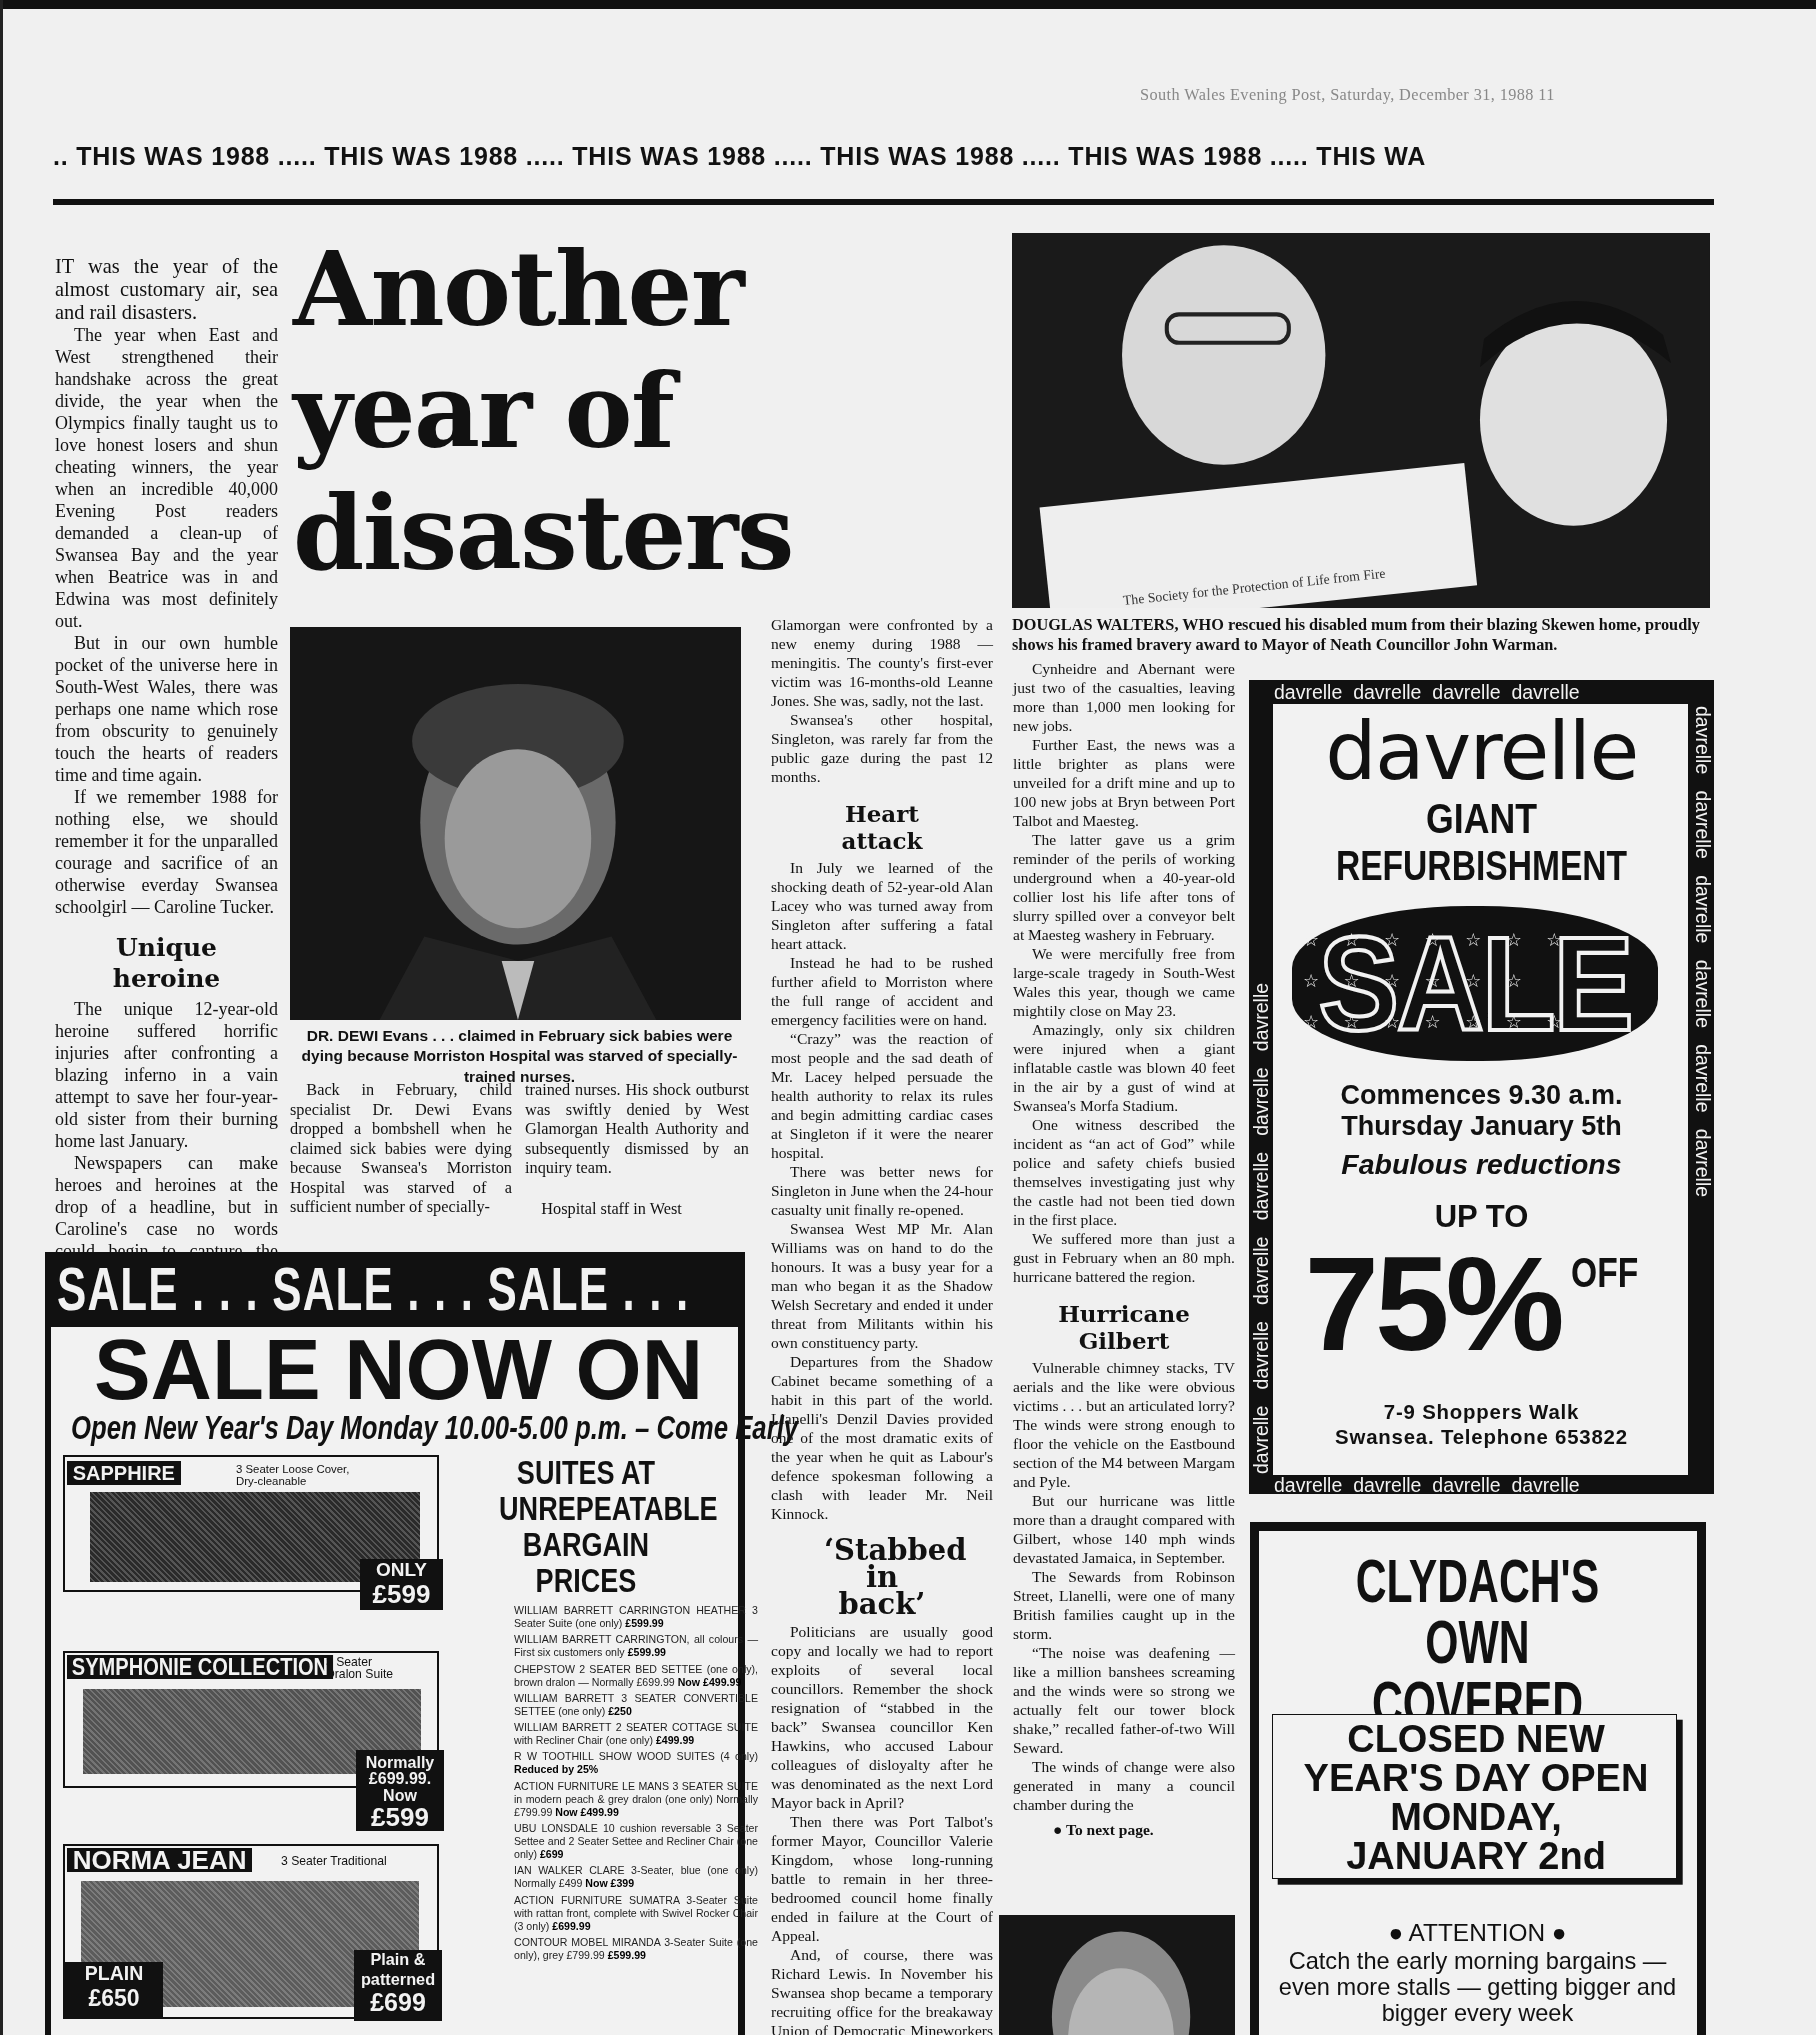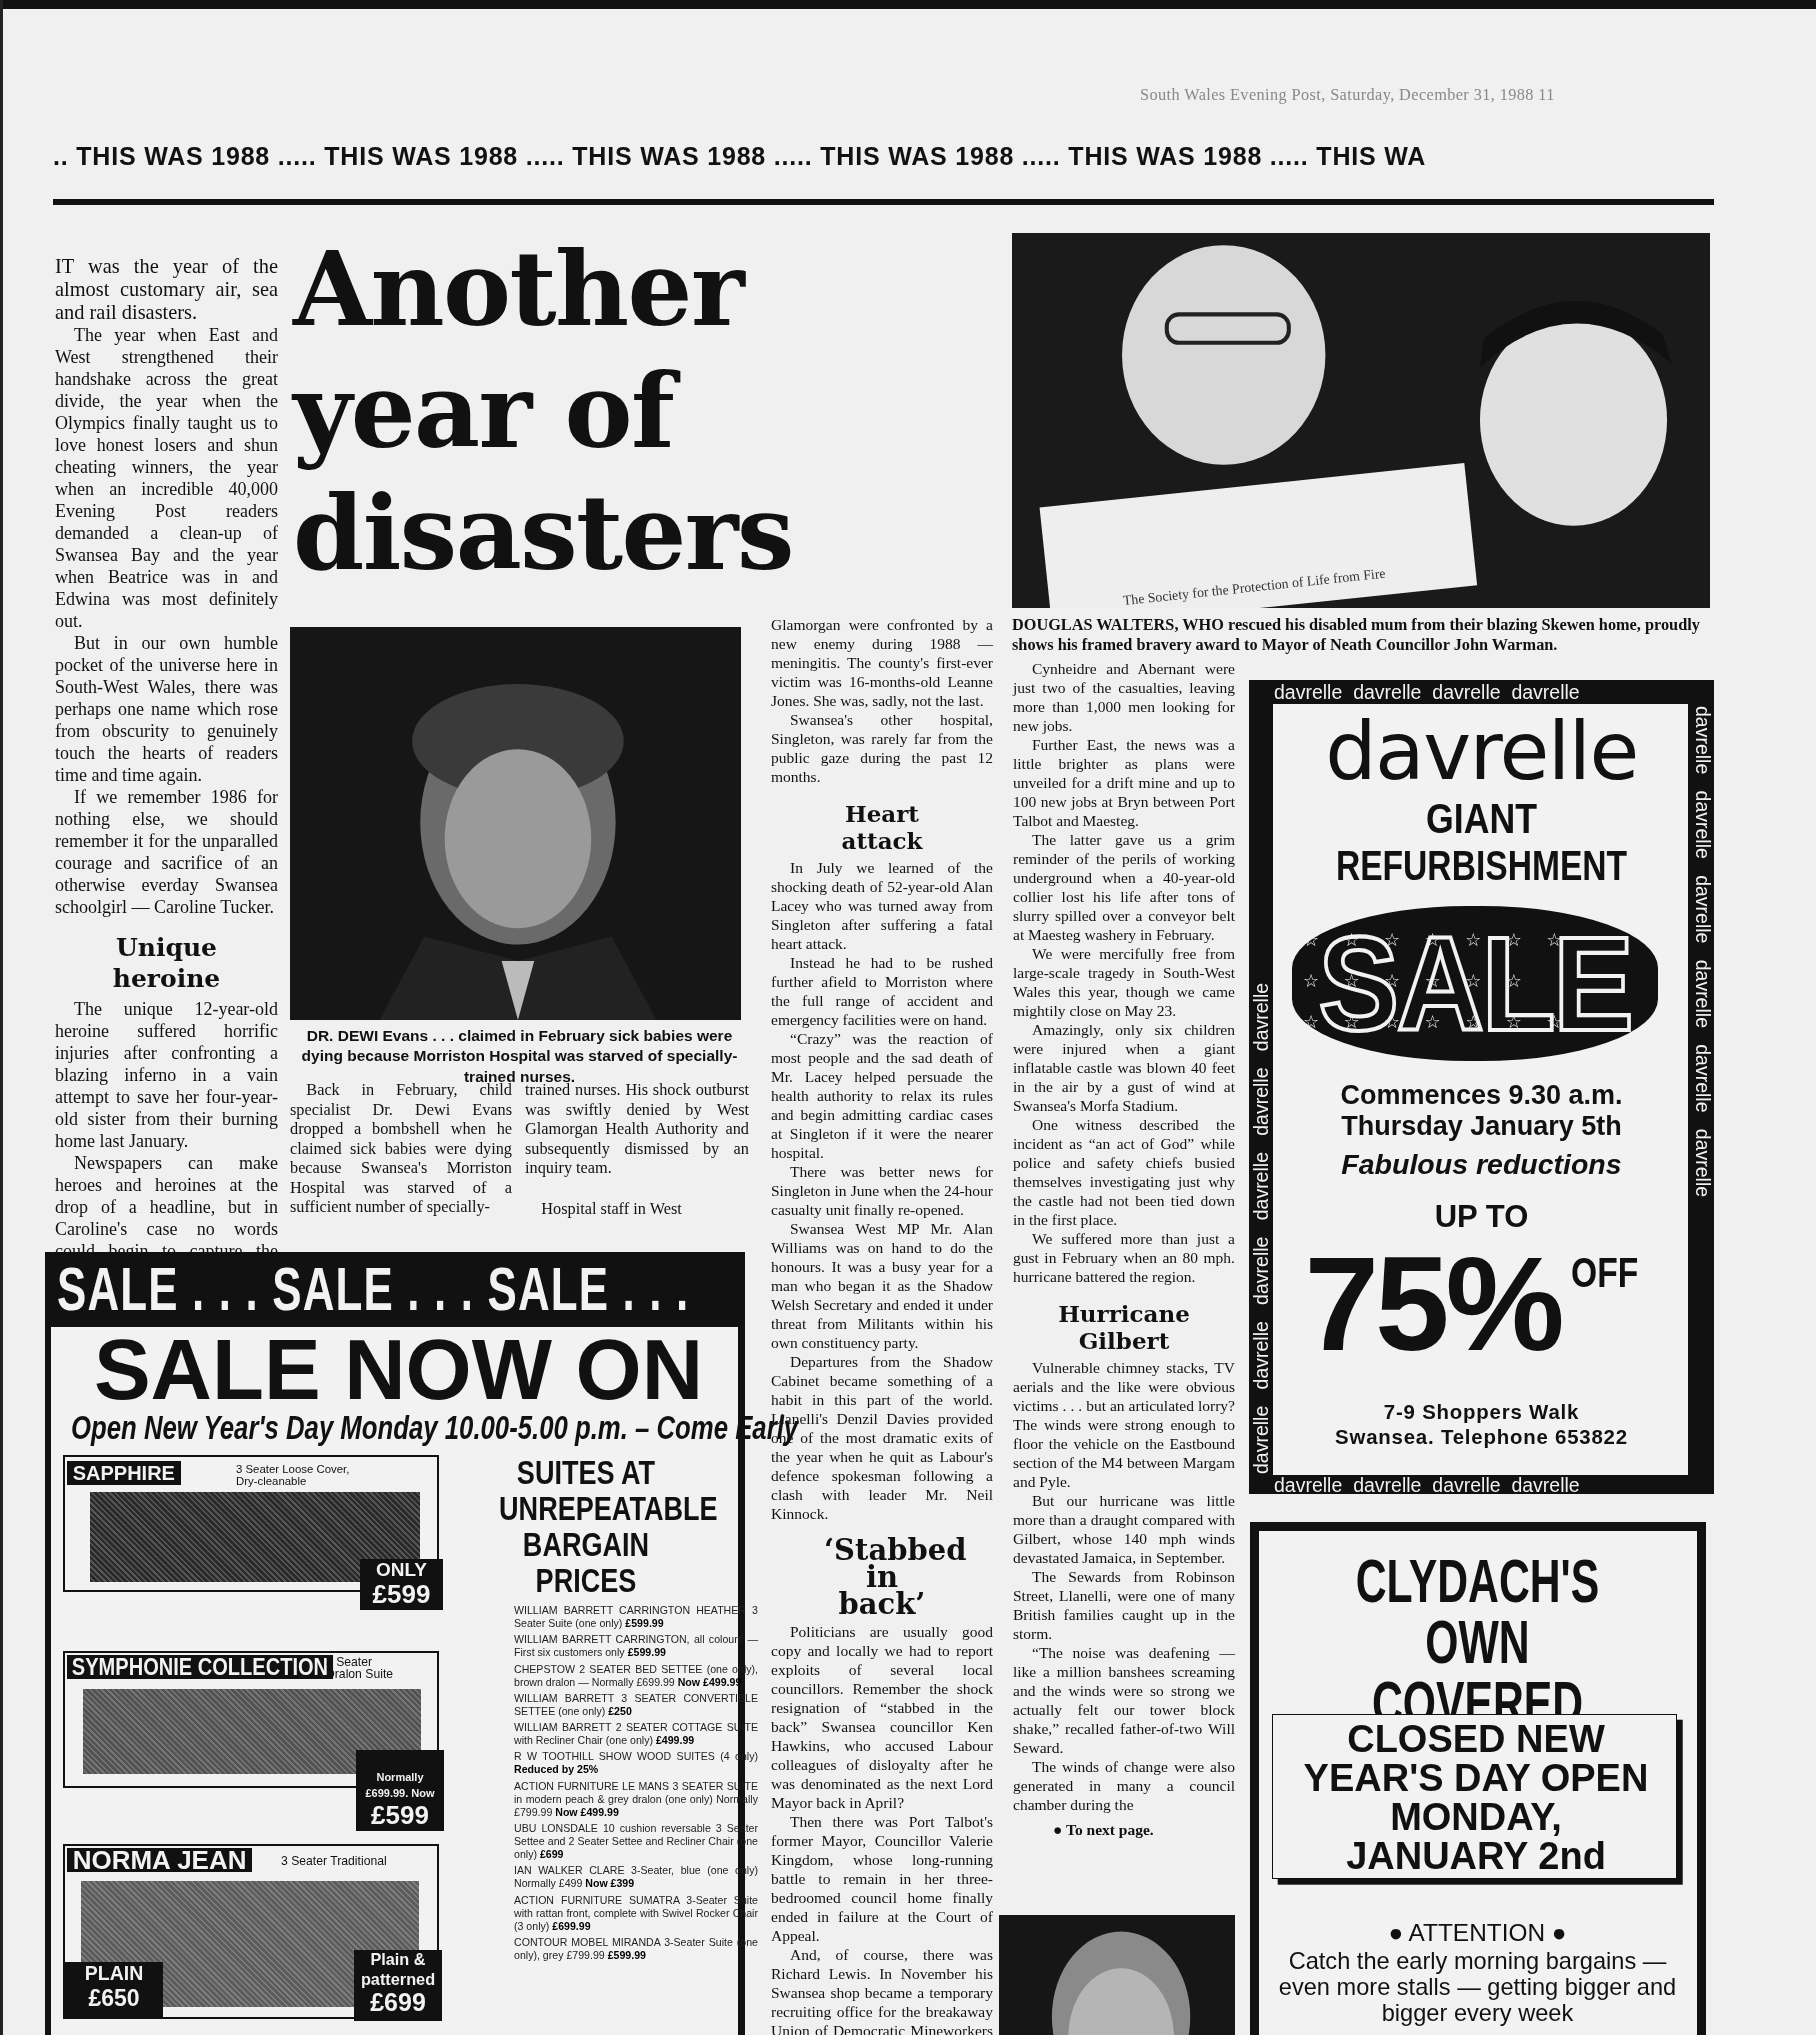--- a/index.html
+++ b/index.html
@@ -43,21 +43,21 @@
 <div class="abs topband"></div>
 <div class="abs leftedge"></div>
 <div class="abs folio">South Wales Evening Post, Saturday, December 31, 1988 11</div>
 <div class="abs strap">.. THIS WAS 1988 ..... THIS WAS 1988 ..... THIS WAS 1988 ..... THIS WAS 1988 ..... THIS WAS 1988 ..... THIS WA</div>
 <div class="abs rule"></div>
 
 <div class="abs col" style="left:55px;top:223px;width:223px;margin-top:32px;">
   <p class="noind" style="font-size:20.4px;line-height:23px;">IT was the year of the almost customary air, sea and rail disasters.</p>
   <p>The year when East and West strengthened their handshake across the great divide, the year when the Olympics finally taught us to love honest losers and shun cheating winners, the year when an incredible 40,000 Evening Post readers demanded a clean-up of Swansea Bay and the year when Beatrice was in and Edwina was most definitely out.</p>
   <p>But in our own humble pocket of the universe here in South-West Wales, there was perhaps one name which rose from obscurity to genuinely touch the hearts of readers time and time again.</p>
-  <p>If we remember 1986 for nothing else, we should remember it for the unparalled courage and sacrifice of an otherwise everday Swansea schoolgirl — Caroline Tucker.</p>
+  <p>If we remember 1988 for nothing else, we should remember it for the unparalled courage and sacrifice of an otherwise everday Swansea schoolgirl — Caroline Tucker.</p>
   <div class="subhead" style="padding:0 45px;">Unique heroine</div>
   <p>The unique 12-year-old heroine suffered horrific injuries after confronting a blazing inferno in a vain attempt to save her four-year-old sister from their burning home last January.</p>
   <p>Newspapers can make heroes and heroines at the drop of a headline, but in Caroline's case no words could begin to capture the feelings inspired by her heroism.</p>
   <p>She suffered 75 per cent burns and has spent the last 11 months battling to conquer the physical and mental scars. Were it anyone other than Caroline we would begin to fear for her future.</p>
   <p>Health and hospitals often grabbed the headlines in one form or another during 1988.</p>
 </div>
 
 <div class="abs headline">
   <div>Another</div>
   <div>year of</div>
@@ -151,21 +151,21 @@
 <div class="abs pricebox" style="left:360px;top:1559px;width:83px;height:51px;">
   <div style="font-size:19px;line-height:21px;">ONLY</div>
   <div style="font-size:26px;line-height:28px;">£599</div>
 </div>
 
 <div class="abs prod" style="left:63px;top:1651px;width:372px;height:133px;"></div>
 <div class="abs prodlbl" style="left:67px;top:1655px;font-size:23.6px;line-height:24.4px;transform:scaleX(0.85);transform-origin:left top;">SYMPHONIE COLLECTION</div>
 <div class="abs sans" style="left:326px;top:1656px;width:81px;font-size:12.2px;line-height:12.2px;">3 Seater Dralon Suite</div>
 <div class="abs halftone" style="left:83px;top:1689px;width:338px;height:85px;opacity:0.8;"></div>
 <div class="abs pricebox" style="left:356px;top:1750px;width:88px;height:81px;">
-  <div style="font-size:11px;line-height:16.3px;padding-top:19px;">Normally £699.99. Now</div>
+  <div style="font-size:16px;line-height:16.3px;padding-top:5px;">Normally £699.99. Now</div>
   <div style="font-size:26px;line-height:27px;">£599</div>
 </div>
 
 <div class="abs prod" style="left:63px;top:1844px;width:372px;height:171px;"></div>
 <div class="abs prodlbl" style="left:67px;top:1848px;font-size:26px;line-height:24.4px;">NORMA JEAN</div>
 <div class="abs sans" style="left:281px;top:1855px;width:130px;font-size:12.2px;line-height:12.2px;">3 Seater Traditional</div>
 <div class="abs halftone" style="left:81px;top:1881px;width:338px;height:126px;opacity:0.75;"></div>
 <div class="abs pricebox" style="left:65px;top:1962px;width:98px;height:55px;">
   <div style="font-size:19.5px;line-height:23px;">PLAIN</div>
   <div style="font-size:23px;line-height:26px;">£650</div>

